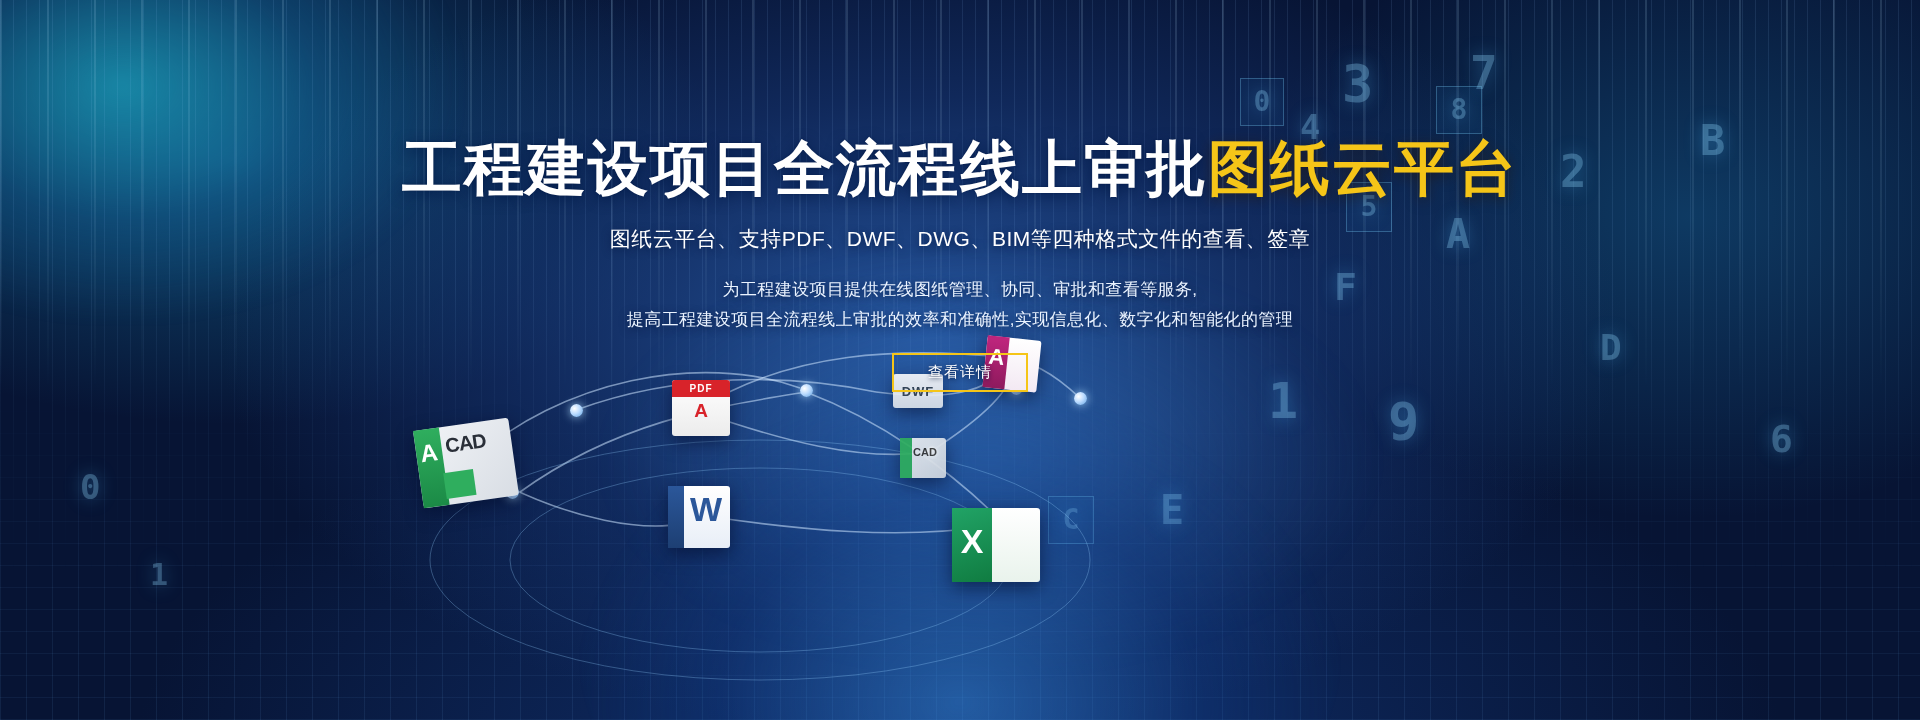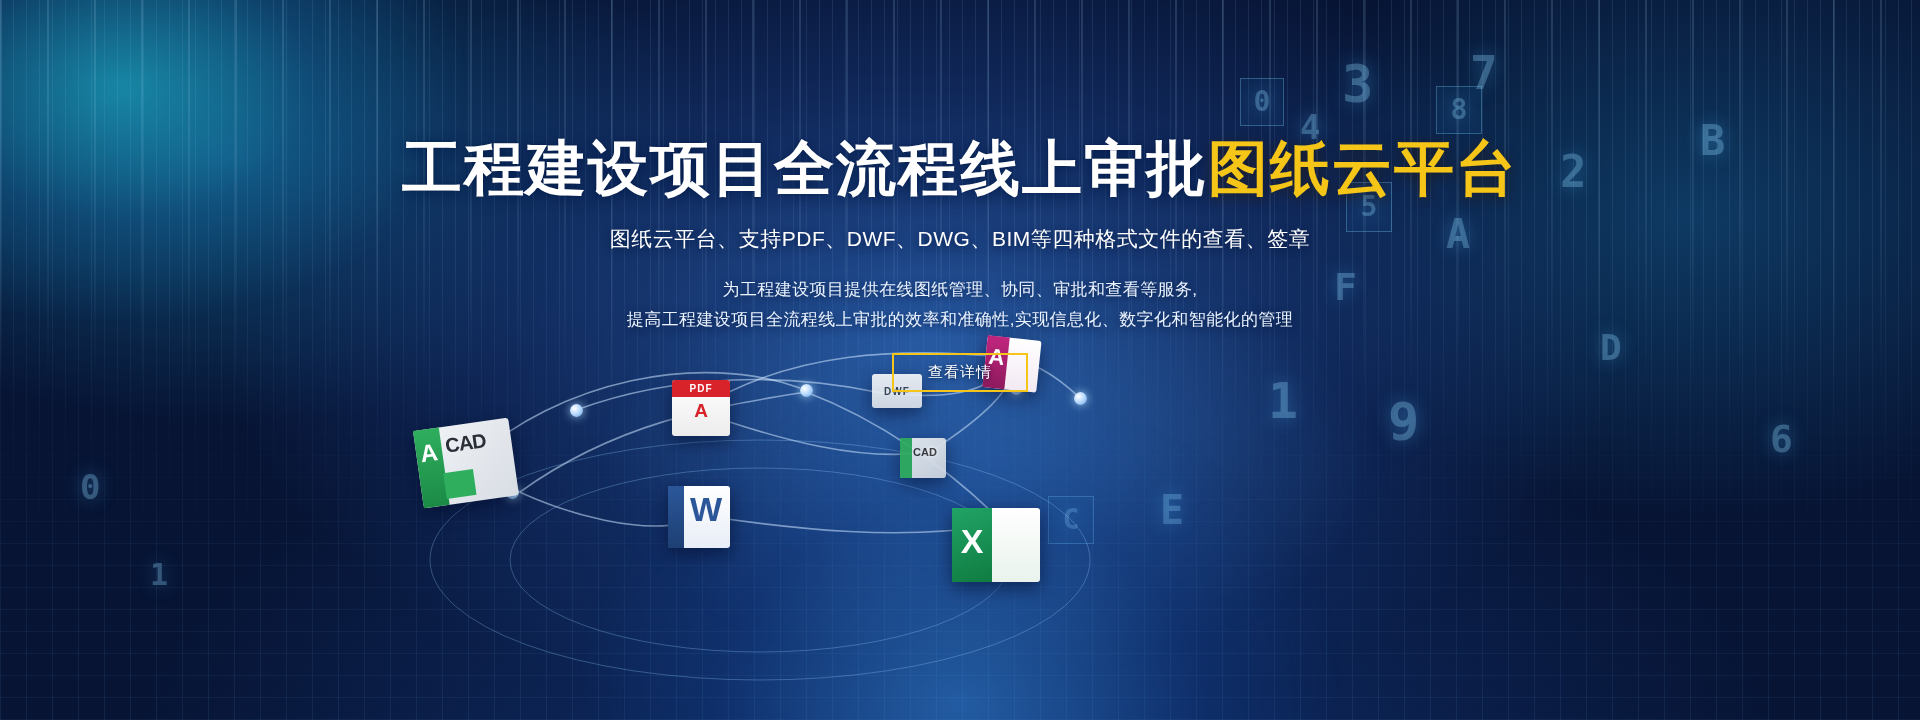--- a/index.html
+++ b/index.html
@@ -149,21 +149,21 @@
   .a-icon .sheet{background:linear-gradient(180deg,#ffffff,#f3e9f3);position:relative;}
   .a-mag{position:absolute;left:0;top:0;bottom:0;width:22px;background:linear-gradient(180deg,#c0267e,#8e1a5d);}
   .a-letter{position:absolute;left:0;width:22px;top:10px;text-align:center;color:#fff;font-size:22px;font-weight:700;line-height:1;}
 
   .cad2-icon{width:46px;height:40px;left:900px;top:438px;opacity:.92;}
   .cad2-icon .sheet{background:linear-gradient(135deg,#eef1f5,#cfd6de);position:relative;}
   .cad2-g{position:absolute;left:0;top:0;bottom:0;width:12px;background:#2fae5e;}
   .cad2-t{position:absolute;left:13px;top:8px;color:#333;font-size:11px;font-weight:700;}
 
   .dwf-icon{width:50px;height:34px;left:872px;top:374px;opacity:.9;}
-  .dwf-icon .sheet{background:linear-gradient(180deg,#fbfbfb,#dfe4ea);color:#35414f;font-size:10px;letter-spacing:1px;}
+  .dwf-icon .sheet{background:linear-gradient(180deg,#fbfbfb,#dfe4ea);color:#35414f;font-size:13px;letter-spacing:1px;margin-left:21px;}
 </style>
 </head>
 <body>
 
 <div class="banner">
 
   <div class="glow-left"></div>
   <div class="rain"></div>
   <div class="rain2"></div>
   <div class="glow-mid"></div>

